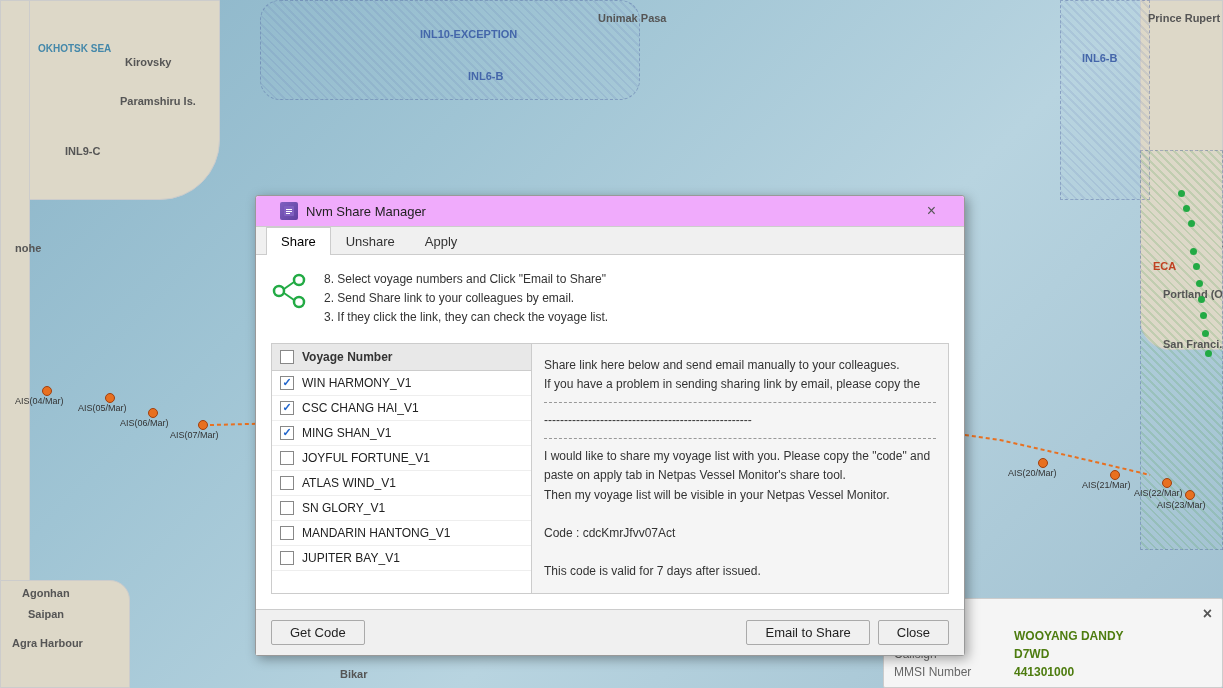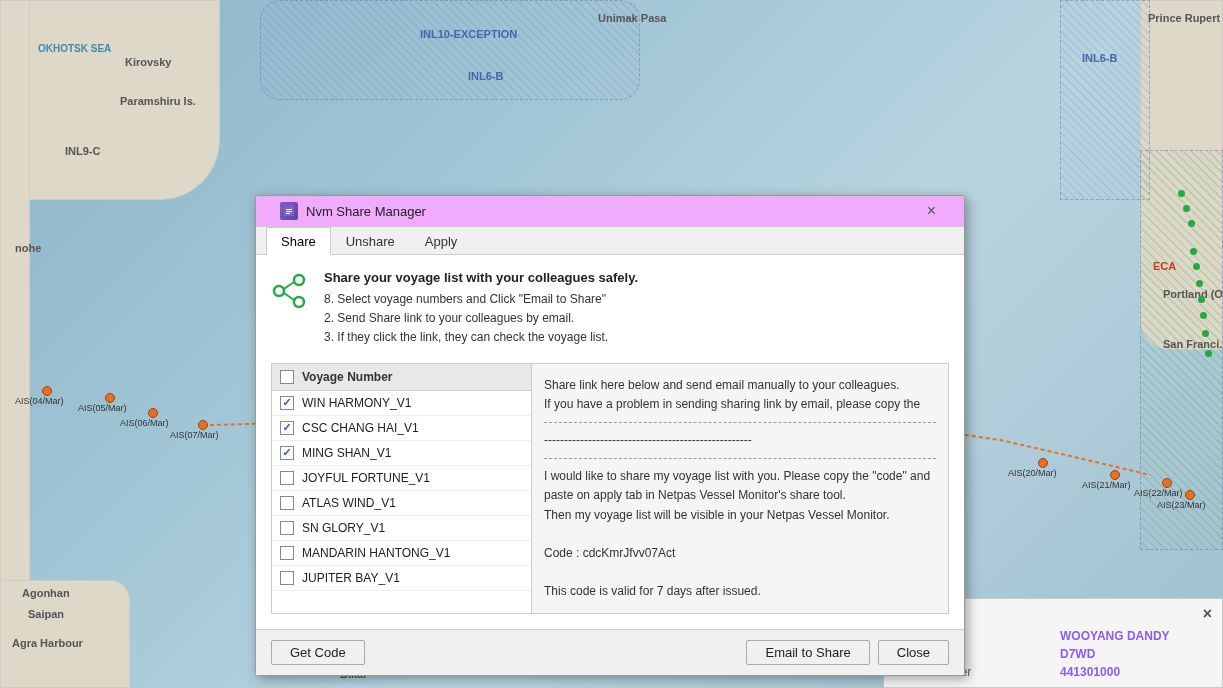--- a/index.html
+++ b/index.html
@@ -73,21 +73,21 @@
       margin-bottom: 4px;
       color: #333;
     }
     .info-row {
       display: flex;
       gap: 10px;
       font-size: 12px;
       padding: 2px 0;
     }
     .info-key { color: #666; width: 110px; }
-    .info-val { color: #8b5cf6; font-weight: 600; margin-left: 46px; }
+    .info-val { color: #4d7c0f; font-weight: 600; }
     .dialog {
       pointer-events: all;
       background: #f0f0f0;
       border: 1px solid #999;
       border-radius: 3px;
       width: 710px;
       box-shadow: 3px 3px 12px rgba(0,0,0,0.35);
       position: absolute;
       top: 195px;
       left: 255px;
@@ -391,21 +391,20 @@
       <div class="share-icon">
         <svg width="38" height="38" viewBox="0 0 38 38">
           <circle cx="28" cy="8" r="5" fill="none" stroke="#22aa44" stroke-width="2.5"></circle>
           <circle cx="8" cy="19" r="5" fill="none" stroke="#22aa44" stroke-width="2.5"></circle>
           <circle cx="28" cy="30" r="5" fill="none" stroke="#22aa44" stroke-width="2.5"></circle>
           <line x1="23" y1="10" x2="13" y2="17" stroke="#22aa44" stroke-width="2"></line>
           <line x1="23" y1="28" x2="13" y2="21" stroke="#22aa44" stroke-width="2"></line>
         </svg>
       </div>
       <div class="share-intro-text">
-        <h3>Share your voyage list with your colleagues safely.</h3>
         <p>8. Select voyage numbers and Click "Email to Share"</p>
         <p>2. Send Share link to your colleagues by email.</p>
         <p>3. If they click the link, they can check the voyage list.</p>
       </div>
     </div>
 
     <div class="dialog-content">
 
       <div class="voyage-list-panel">
         <div class="voyage-list-header">

